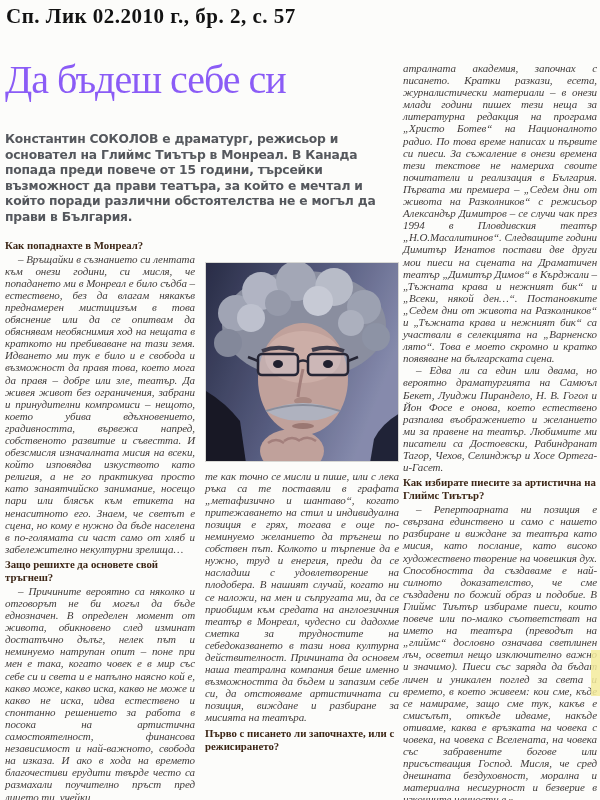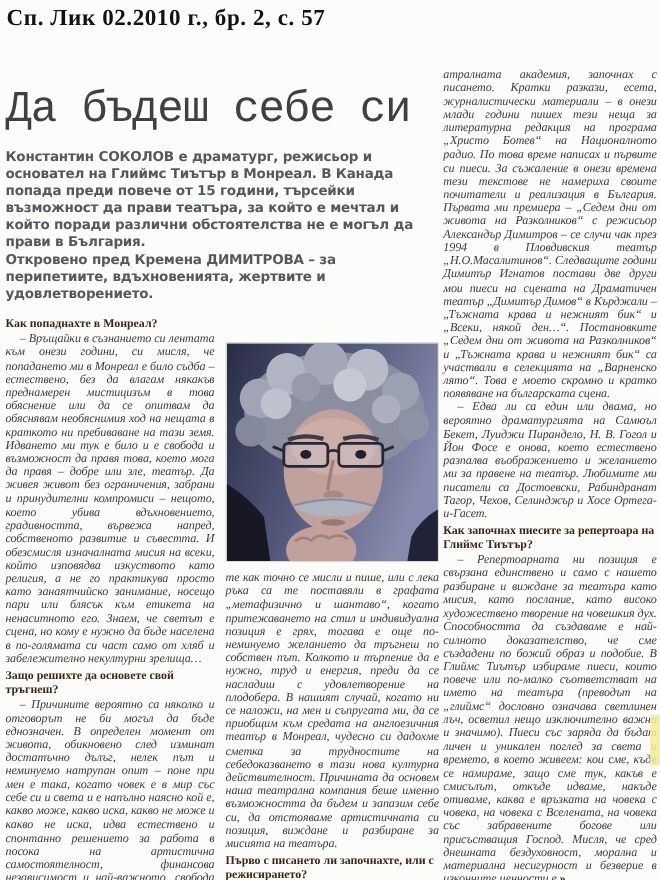--- a/index.html
+++ b/index.html
@@ -14,26 +14,26 @@
     font-size:21px; color:#121212; letter-spacing:0.5px; white-space:nowrap;
   }
   .content-row {
     position:absolute; top:40px; left:5px; width:592px;
     display:flex; gap:4px;
   }
   .left-region { width:394px; flex:0 0 394px; }
   .col-right { width:194px; flex:0 0 194px; padding-top:22px; }
 
   .article-title {
-    margin:38px 0 0 0; font-family:Liberation Mono, monospace;
+    margin:17px 0 0 0; font-family:Liberation Serif, serif;
     font-weight:400; font-size:40px; line-height:45px;
-    color:#404040; letter-spacing:-1px; white-space:nowrap;
+    color:#8b5cf6; letter-spacing:-1px; white-space:nowrap;
   }
   .intro {
-    margin-top:12px; font-family:"DejaVu Sans", sans-serif;
+    margin-top:30px; font-family:"DejaVu Sans", sans-serif;
     font-weight:bold; font-size:12.3px; line-height:15.6px;
     color:#55585d; letter-spacing:-0.2px;
   }
   .intro p { margin:0; }
 
   .two-cols { display:flex; gap:10px; margin-top:10px; }
   .col-left { width:190px; flex:0 0 190px; }
   .col-mid  { width:194px; flex:0 0 194px; }
 
   .question {
@@ -66,21 +66,20 @@
   <div class="source-line">Сп. Лик 02.2010 г.,  бр. 2, с. 57</div>
 
   <div class="content-row">
 
     <div class="left-region">
 
       <h1 class="article-title"><span>Да бъдеш себе си</span><br></h1>
 
       <div class="intro">
         <p>Константин СОКОЛОВ е драматург, режисьор и основател на Глиймс Тиътър в Монреал. В Канада попада преди повече от 15 години, търсейки възможност да прави театъра, за който е мечтал и който поради различни обстоятелства не е могъл да прави в България.</p>
-        <p>Откровено пред Кремена ДИМИТРОВА – за перипетиите, вдъхновенията, жертвите и удовлетворението.</p>
       </div>
 
       <div class="two-cols">
 
         <div class="col-left">
           <p class="question">Как попаднахте в Монреал?</p>
           <p class="para indent">– Връщайки в съзнанието си лентата към онези години, си мисля, че попадането ми в Монреал е било съдба – естествено, без да влагам някакъв преднамерен мистицизъм в това обяснение или да се опитвам да обяснявам необяснимия ход на нещата в краткото ни пребиваване на тази земя. Идването ми тук е било и е свобода и възможност да правя това, което мога да правя – добре или зле, театър. Да живея живот без ограничения, забрани и принудителни компромиси – нещото, което убива вдъхновението, градивността, вървежа напред, собственото развитие и съвестта. И обезсмисля изначалната мисия на всеки, който изповядва изкуството като религия, а не го практикува просто като занаятчийско занимание, носещо пари или блясък към етикета на ненаситното его. Знаем, че светът е сцена, но кому е нужно да бъде населена в по-голямата си част само от хляб и забележително некултурни зрелища…</p>
           <p class="question">Защо решихте да основете свой тръгнеш?</p>
           <p class="para indent">– Причините вероятно са няколко и отговорът не би могъл да бъде еднозначен. В определен момент от живота, обикновено след изминат достатъчно дълъг, нелек път и неминуемо натрупан опит – поне при мен е така, когато човек е в мир със себе си и света и е напълно наясно кой е, какво може, какво иска, какво не може и какво не иска, идва естествено и спонтанно решението за работа в посока на артистична самостоятелност, финансова независимост и най-важното, свобода на изказа. И ако в хода на времето благочестиви ерудити твърде често са размахали поучително пръст пред лицето ти, учейки</p>
         </div>
@@ -146,21 +145,21 @@
           <p class="question">Първо с писането ли започнахте, или с режисирането?</p>
 
         </div>
 
       </div>
     </div>
 
     <div class="col-right">
       <p class="para">атралната академия, започнах с писането. Кратки разкази, есета, журналистически материали – в онези млади години пишех тези неща за литературна редакция на програма „Христо Ботев“ на Националното радио. По това време написах и първите си пиеси. За съжаление в онези времена тези текстове не намериха своите почитатели и реализация в България. Първата ми премиера – „Седем дни от живота на Разколников“ с режисьор Александър Димитров – се случи чак през 1994 в Пловдивския театър „Н.О.Масалитинов“. Следващите години Димитър Игнатов постави две други мои пиеси на сцената на Драматичен театър „Димитър Димов“ в Кърджали – „Тъжната крава и нежният бик“ и „Всеки, някой ден…“. Постановките „Седем дни от живота на Разколников“ и „Тъжната крава и нежният бик“ са участвали в селекцията на „Варненско лято“. Това е моето скромно и кратко появяване на българската сцена.</p>
       <p class="para indent">– Едва ли са един или двама, но вероятно драматургията на Самюъл Бекет, Луиджи Пирандело, Н. В. Гогол и Йон Фосе е онова, което естествено разпалва въображението и желанието ми за правене на театър. Любимите ми писатели са Достоевски, Рабиндранат Тагор, Чехов, Селинджър и Хосе Ортега-и-Гасет.</p>
-      <p class="question">Как започнах пиесите за репертоара на Глиймс Тиътър?</p>
+      <p class="question">Как избирате пиесите за артистична на Глиймс Тиътър?</p>
       <p class="para indent"><span>– Репертоарната ни позиция е свързана единствено и само с нашето разбиране и виждане за театъра като мисия, като послание, като високо художествено творение на човешкия дух. Способността да създаваме е най-силното доказателство, че сме създадени по божий образ и подобие. В Глиймс Тиътър избираме пиеси, които повече или по-малко съответстват на името на театъра (преводът на „глиймс“ дословно означава светлинен лъч, осветил нещо изключително важно и значимо). Пиеси със заряда да бъдат личен и уникален поглед за света и времето, в което живеем: кои сме, къде се намираме, защо сме тук, какъв е смисълът, откъде идваме, накъде отиваме, каква е връзката на човека с човека, на човека с Вселената, на човека със забравените богове или присъстващия Господ. Мисля, че сред днешната бездуховност, морална и материална несигурност и безверие в изконните ценности е</span> <span class="cont-mark">»</span></p>
     </div>
 
   </div>
 
   <div class="highlight-strip"></div>
 
 </div>
 
 </body></html>

